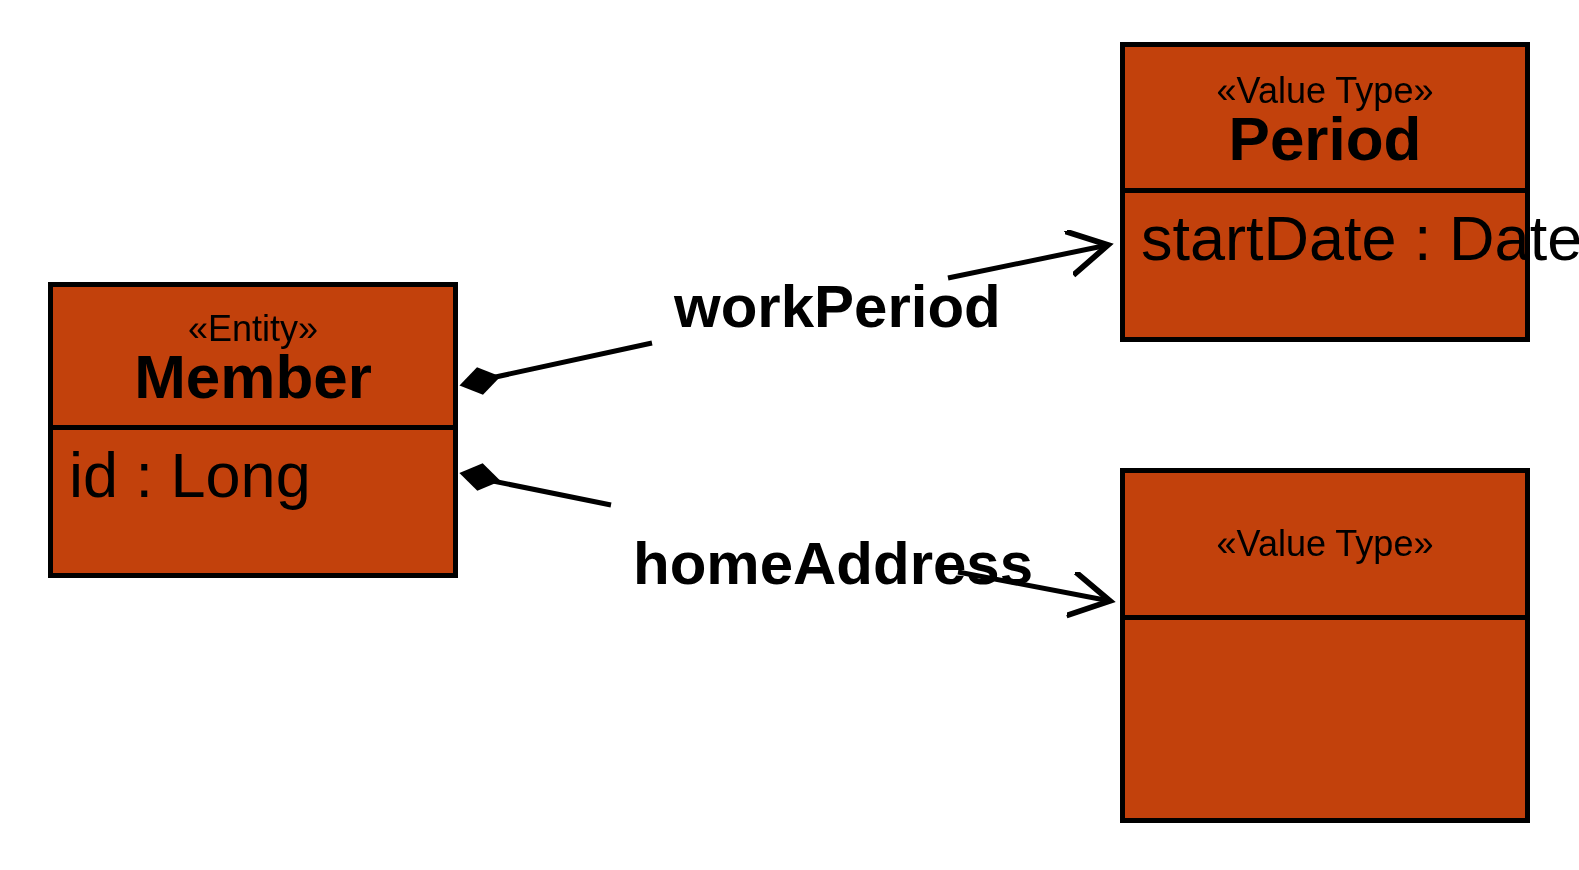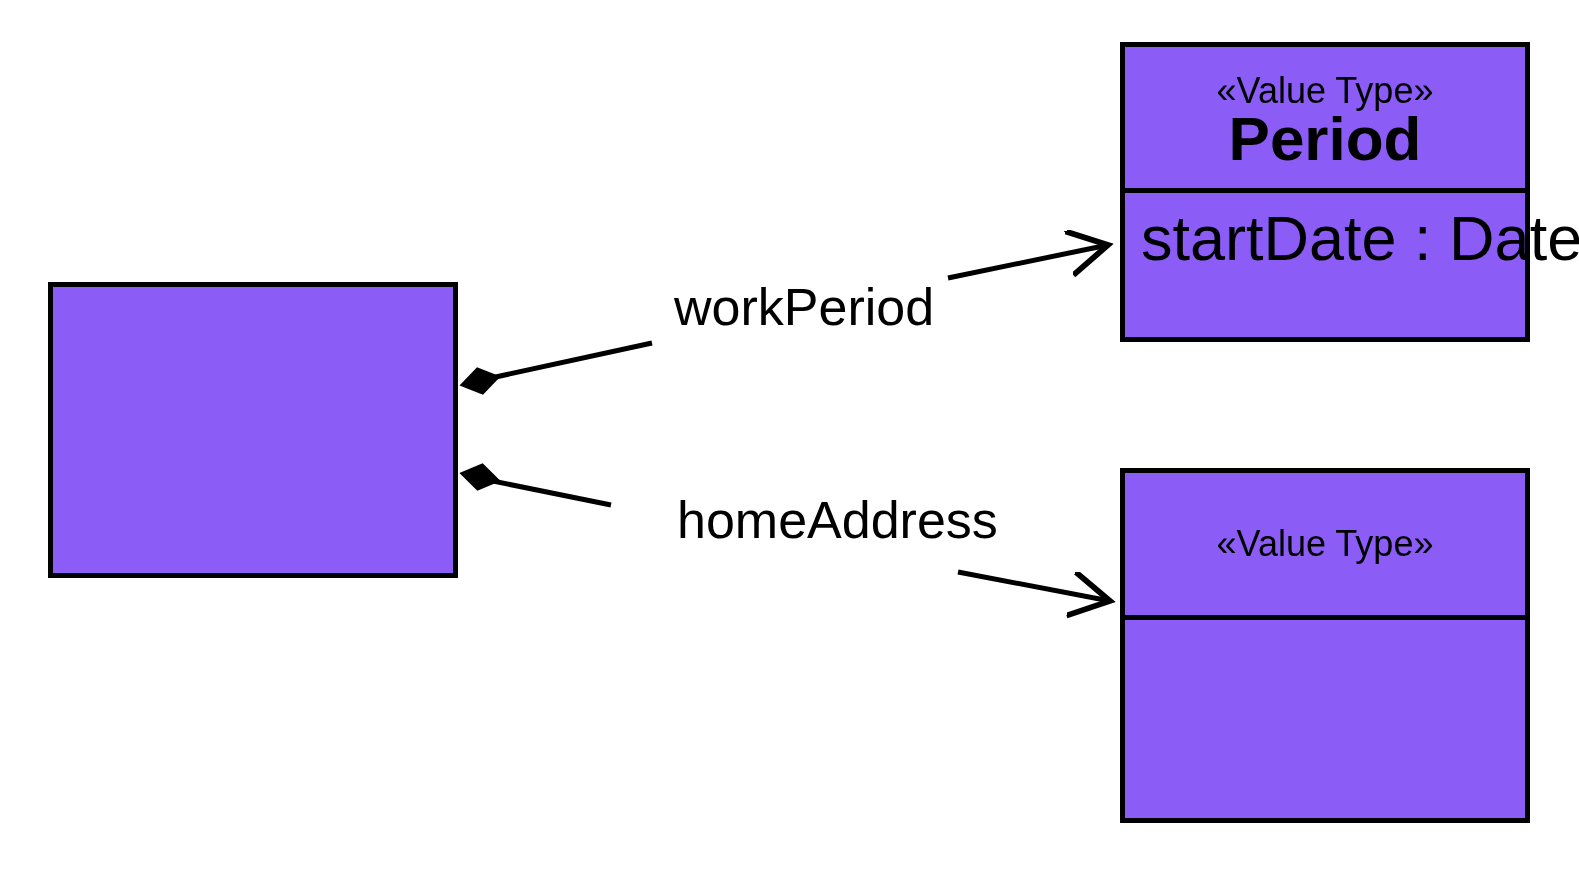--- a/index.html
+++ b/index.html
@@ -15,21 +15,21 @@
     background: #ffffff;
     overflow: hidden;
   }
   svg.connectors {
     position: absolute;
     left: 0; top: 0;
     width: 1579px; height: 870px;
   }
   .uml-class {
     position: absolute;
-    background: #8b5cf6;
+    background: #c2410c;
     border: 5px solid #000000;
   }
   .uml-header {
     display: flex;
     flex-direction: column;
     align-items: center;
     justify-content: center;
     border-bottom: 5px solid #000000;
   }
   .stereotype {
@@ -48,23 +48,23 @@
     padding: 19px 0 0 16px;
   }
   .attr {
     font-size: 63px;
     line-height: 52px;
     font-weight: 400;
     white-space: pre;
   }
   .assoc-label {
     position: absolute;
-    font-size: 52px;
+    font-size: 60px;
     line-height: 48px;
-    font-weight: 400;
+    font-weight: 700;
     white-space: pre;
   }
 </style>
 </head>
 <body>
 
 <div class="canvas">
 
   <svg class="connectors" viewBox="0 0 1579 870" xmlns="http://www.w3.org/2000/svg">
     <defs>
@@ -80,36 +80,41 @@
     </g>
 
     <g>
       <line x1="468" y1="476" x2="611" y2="505" stroke="#000000" stroke-width="5"></line>
       <line x1="958" y1="572" x2="1110" y2="601" stroke="#000000" stroke-width="5" marker-end="url(#openArrow)"></line>
       <polygon points="-21,0 0,-14 21,0 0,14" transform="translate(480,477) rotate(11)" fill="#000000"></polygon>
     </g>
   </svg>
 
   <div class="uml-class" style="left:48px; top:282px; width:410px; height:296px;">
+    <div class="uml-header" style="height:143px;">
+      <div class="stereotype">«Entity»</div>
+      <div class="class-name">Member</div>
+    </div>
     <div class="uml-attrs">
+      <div class="attr">id : Long</div>
     </div>
   </div>
 
   <div class="uml-class" style="left:1120px; top:42px; width:410px; height:300px;">
     <div class="uml-header" style="height:146px;">
       <div class="stereotype">«Value Type»</div>
       <div class="class-name">Period</div>
     </div>
     <div class="uml-attrs">
       <div class="attr">startDate : Date</div>
     </div>
   </div>
 
   <div class="uml-class" style="left:1120px; top:468px; width:410px; height:355px;">
     <div class="uml-header" style="height:147px;">
       <div class="stereotype">«Value Type»</div>
     </div>
   </div>
 
   <div class="assoc-label" style="left:674px; top:283px;">workPeriod</div>
-  <div class="assoc-label" style="left:633px; top:496px;margin-left:44px;">homeAddress</div>
+  <div class="assoc-label" style="left:633px; top:540px;">homeAddress</div>
 
 </div>
 
 </body></html>

